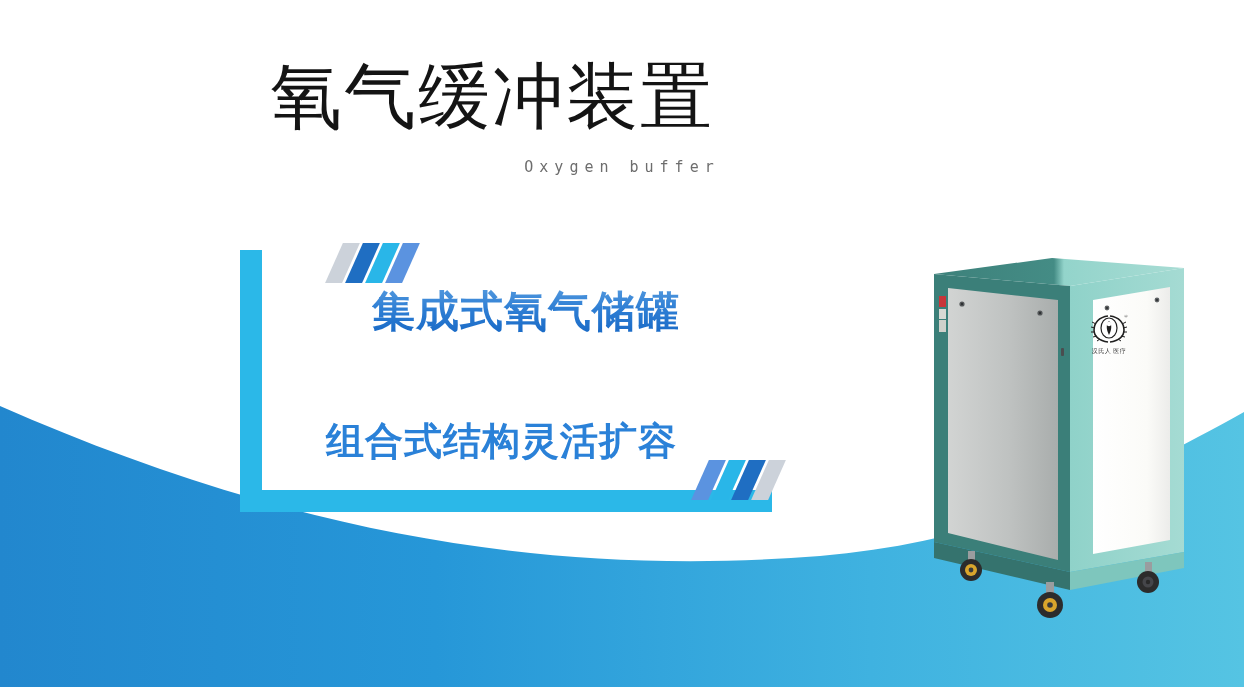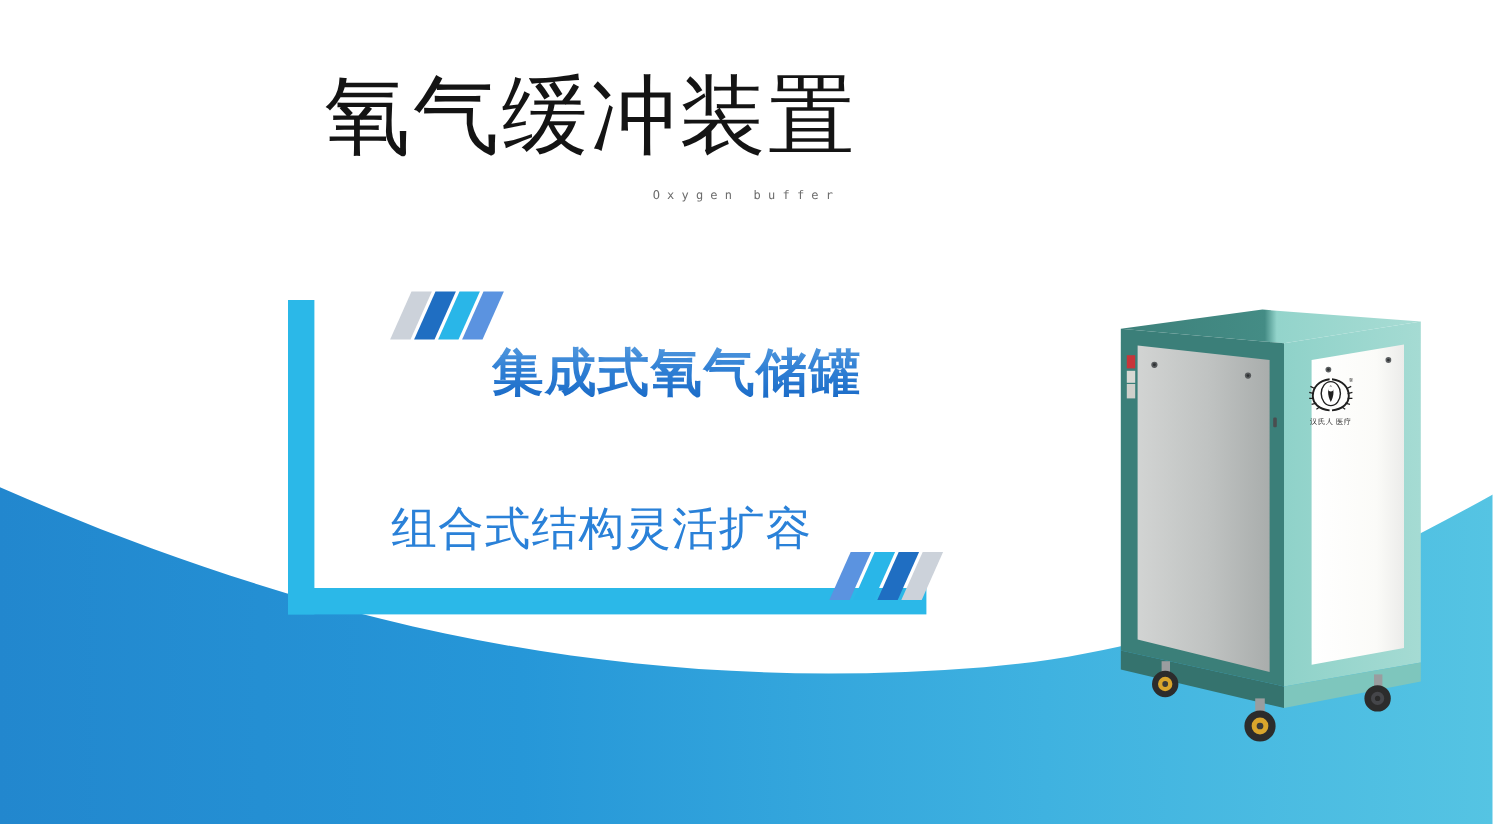--- a/index.html
+++ b/index.html
@@ -33,21 +33,21 @@
     line-height:86px;
     letter-spacing:2px;
     color:#141414;
     white-space:nowrap;
   }
   .title-en {
     position:absolute;
     left:0; top:158px; width:1244px;
     text-align:center;
     font-family:"DejaVu Sans Mono", monospace;
-    font-size:10px;
+    font-size:15px;
     letter-spacing:6px;
     color:#6d6d6d;
     white-space:nowrap;
   }
 
   
   .frame-left {
     position:absolute;
     left:240px; top:250px;
     width:22px; height:262px;
@@ -70,41 +70,41 @@
   .stripes .bar {
     width:17px; height:40px;
     transform:skewX(-24deg);
   }
   .stripes-top { left:334px; top:243px; }
   .stripes-bottom { left:700px; top:460px; }
 
   
   .headline {
     position:absolute;
-    left:410px; top:283px;
+    left:372px; top:283px;
     font-size:43px;
     line-height:56px;
     font-weight:bold;
     letter-spacing:1px;
     white-space:nowrap;
     background-image:linear-gradient(180deg, #5a9ee0 0%, #2f7fd4 45%, #1566c4 100%);
     -webkit-background-clip:text;
     background-clip:text;
     color:transparent;
     -webkit-text-fill-color:transparent;
   }
   .headline .hl-line { display:block; }
   .headline .hl-line-2 { margin-left:-4px; }
 
   .subline {
     position:absolute;
     left:326px; top:416px;
     font-size:38px;
     line-height:50px;
-    font-weight:normal;
+    font-weight:bold;
     letter-spacing:1px;
     color:#2a81d8;
     white-space:nowrap;
   }
 
   
   .machine {
     position:absolute;
     left:930px; top:252px;
     width:260px; height:390px;

